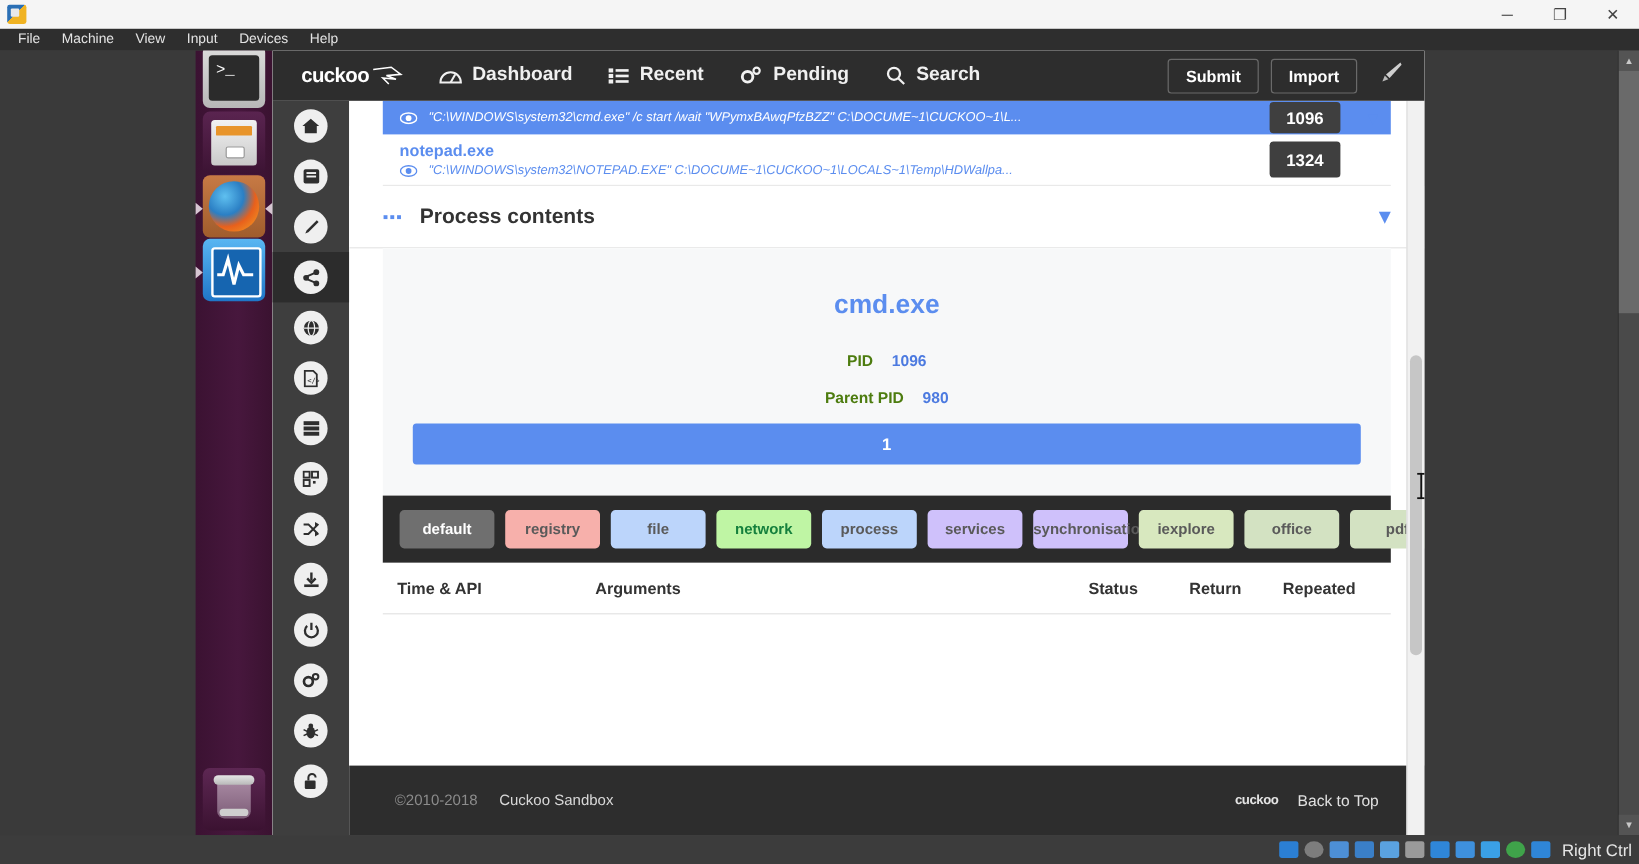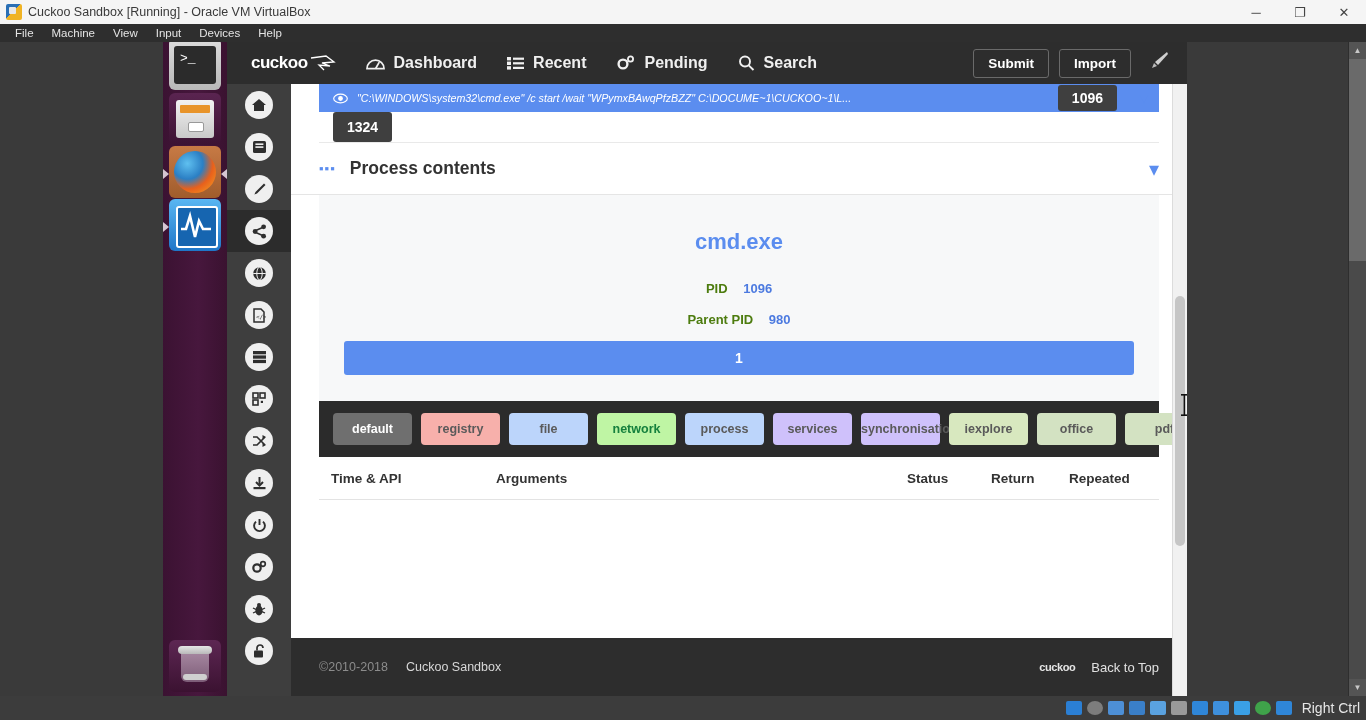--- a/index.html
+++ b/index.html
@@ -159,21 +159,21 @@
   .th-args{flex:1;}
   .th-status{width:84px;}
   .th-return{width:78px;}
   .th-repeat{width:78px;}
   #noresults{background:#f7f8f9;text-align:center;padding:26px 0 34px;}
   #noresults .txt{font-size:13.5px;color:#333;margin-bottom:14px;}
   #reset-filter{background:#5b8def;color:#fff;border:none;border-radius:3px;
     font-size:13.5px;font-weight:bold;padding:8px 16px;font-family:"Liberation Sans",sans-serif;}
   #footer{
     position:absolute;left:64px;bottom:0;width:896px;height:58px;background:#2d2d2d;
-    display:flex;align-items:center;padding:0 28px;box-sizing:border-box;
+    display:flex;align-items:center;padding:0 38px;box-sizing:border-box;
   }
   #footer .copy{color:#8c8c8c;font-size:12.5px;margin-right:18px;}
   #footer .brand{color:#d8d8d8;font-size:12.5px;}
   #footer .right{margin-left:auto;display:flex;align-items:center;gap:16px;}
   #footer .flogo{color:#e4e4e4;font-size:11px;font-weight:bold;letter-spacing:-0.4px;}
   #footer .totop{color:#e0e0e0;font-size:13px;}
 
   
   #page-scroll{
     position:absolute;right:0;top:42px;width:14px;height:612px;background:#f1f1f1;
@@ -201,21 +201,20 @@
   }
   .st-ico{width:16px;height:14px;margin-left:5px;border-radius:2px;}
   #vbox-status .rctrl{color:#e6e6e6;font-size:14px;margin-left:10px;}
   .gutter-left{position:absolute;left:0;top:42px;width:163px;height:654px;background:#3a3a3a;}
 </style>
 </head>
 <body>
 
 <div id="vbox-titlebar">
   <div class="vb-icon"></div>
-  <span id="vbox-title-text">Cuckoo Sandbox [Running] - Oracle VM VirtualBox</span>
   <div class="win-btns">
     <div class="win-btn">─</div>
     <div class="win-btn">❐</div>
     <div class="win-btn close">✕</div>
   </div>
 </div>
 
 <div id="vbox-menubar">
   <span class="mi">File</span>
   <span class="mi">Machine</span>
@@ -461,20 +460,32 @@
                   </svg>
               </span>
               <span>"C:\WINDOWS\system32\cmd.exe" /c start /wait "WPymxBAwqPfzBZZ" C:\DOCUME~1\CUCKOO~1\L...</span>
             </div>
           </div>
           <span class="pid-badge" style="padding:5px 14px;">1096</span>
           <span class="chev">▾</span>
         </div>
 
         <div class="proc-row">
+          <div class="proc-main">
+            <div class="proc-name">notepad.exe</div>
+            <div class="cmdline">
+              <span class="eye">
+                <svg width="15" height="11" viewBox="0 0 15 11">
+                    <ellipse cx="7.5" cy="5.5" rx="6.8" ry="4.4" fill="none" stroke="#5b8def" stroke-width="1.2"></ellipse>
+                    <circle cx="7.5" cy="5.5" r="2.4" fill="#5b8def"></circle>
+                  </svg>
+              </span>
+              <span>"C:\WINDOWS\system32\NOTEPAD.EXE" C:\DOCUME~1\CUCKOO~1\LOCALS~1\Temp\HDWallpa...</span>
+            </div>
+          </div>
           <span class="pid-badge">1324</span>
           <span class="chev"></span>
         </div>
       </div>
 
       <div class="section-head">
         <span class="dots">▪▪▪</span>
         <span class="title">Process contents</span>
         <span class="caret">▾</span>
       </div>

